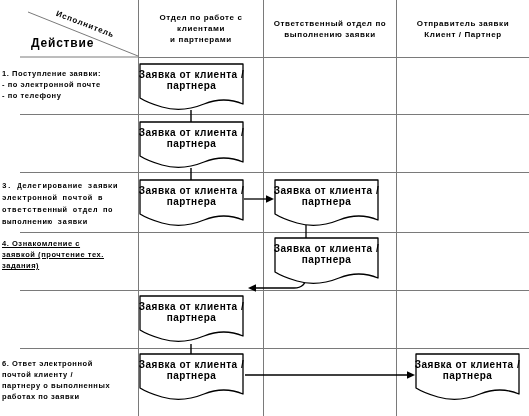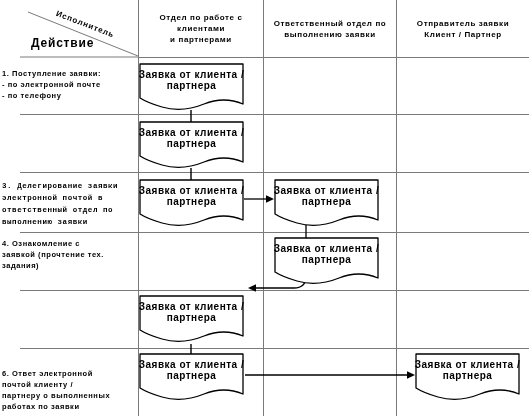--- a/index.html
+++ b/index.html
@@ -125,25 +125,25 @@
 
   <div class="action" style="top:68px;">
     <span style="white-space:pre-line;">1. Поступление заявки:
 - по электронной почте
 - по телефону</span></div>
   <div class="action" style="top:180px;">
     <span style="white-space:pre-line;font-family:Liberation Mono, monospace;">3. Делегирование заявки
 электронной почтой в
 ответственный отдел по
 выполнению заявки</span></div>
-  <div class="action" style="top:238px;">
+  <div class="action" style="top:238px;text-decoration:underline;">
     <span style="white-space:pre-line;">4. Ознакомление с
 заявкой (прочтение тех.
 задания)</span></div>
-  <div class="action" style="top:368px;">
+  <div class="action" style="top:358px;">
     <span style="white-space:pre-line;">6. Ответ электронной
 почтой клиенту /
 партнеру о выполненных
 работах по заявки</span></div>
 
   <div class="conn" style="left:185px;top:110px;">
     <svg width="20" height="22" viewBox="0 0 20 22">
       <line x1="6" y1="0" x2="6" y2="14" stroke="#000" stroke-width="1.4"></line>
       <polygon points="6,20 2.2,12 9.8,12" fill="#000"></polygon>
     </svg>

